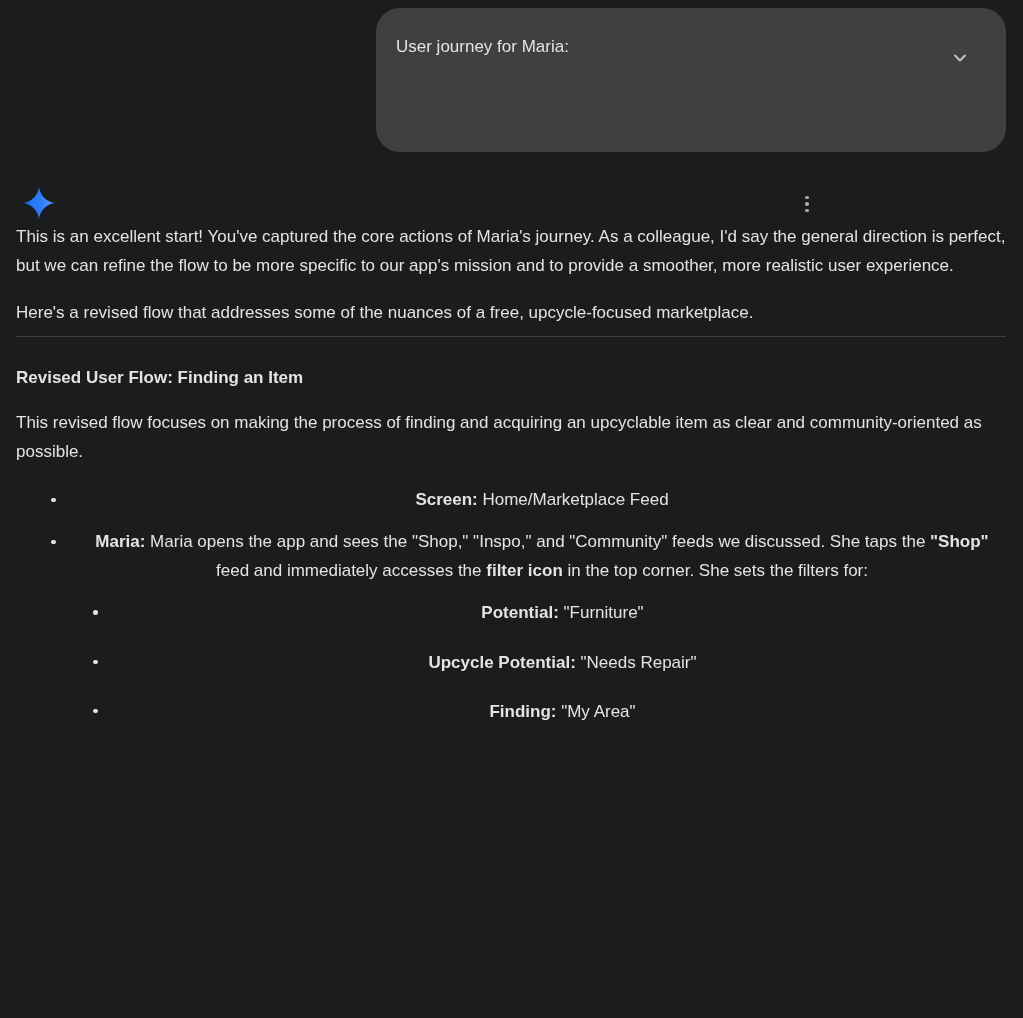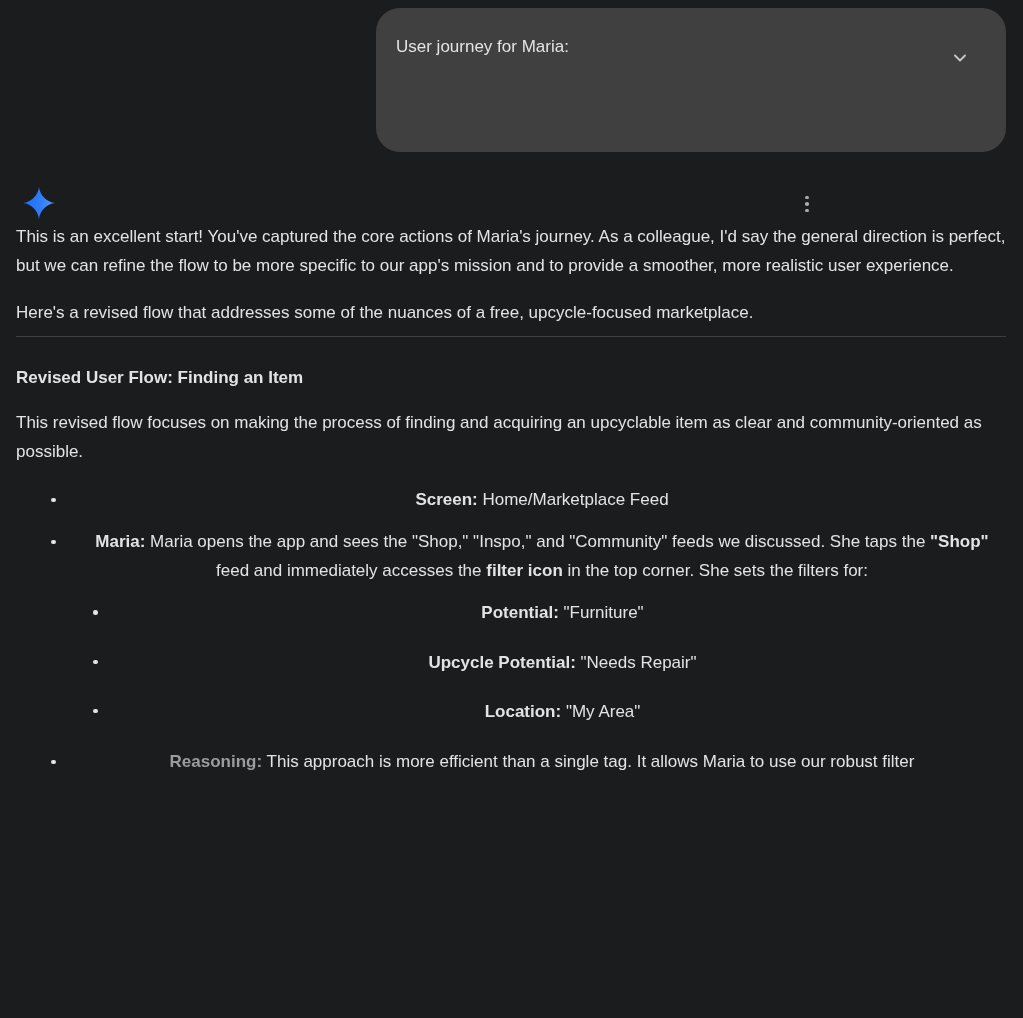--- a/index.html
+++ b/index.html
@@ -221,21 +221,20 @@
 
       <li><b>Screen:</b><span> Home/Marketplace Feed</span></li>
 
       <li><b>Maria:</b><span> Maria opens the app and sees the "Shop," "Inspo," and "Community" feeds we discussed. She taps the </span><b>"Shop"</b><span> feed and immediately accesses the </span><b>filter icon</b><span> in the top corner. She sets the filters for:</span>
 
         <ul class="lvl2">
           <li><b>Potential:</b><span> "Furniture"</span></li>
 
           <li><b>Upcycle Potential:</b><span> "Needs Repair"</span></li>
 
-          <li><b>Location:</b><span> "My Area"</span></li>
+          <li><b>Finding:</b><span> "My Area"</span></li>
         </ul>
       </li>
 
-      <li class="dimmed"><b>Reasoning:</b><span> This approach is more efficient than a single tag. It allows Maria to use our robust filter</span></li>
 
     </ul>
   </div>
 </div>
 
 </body></html>

